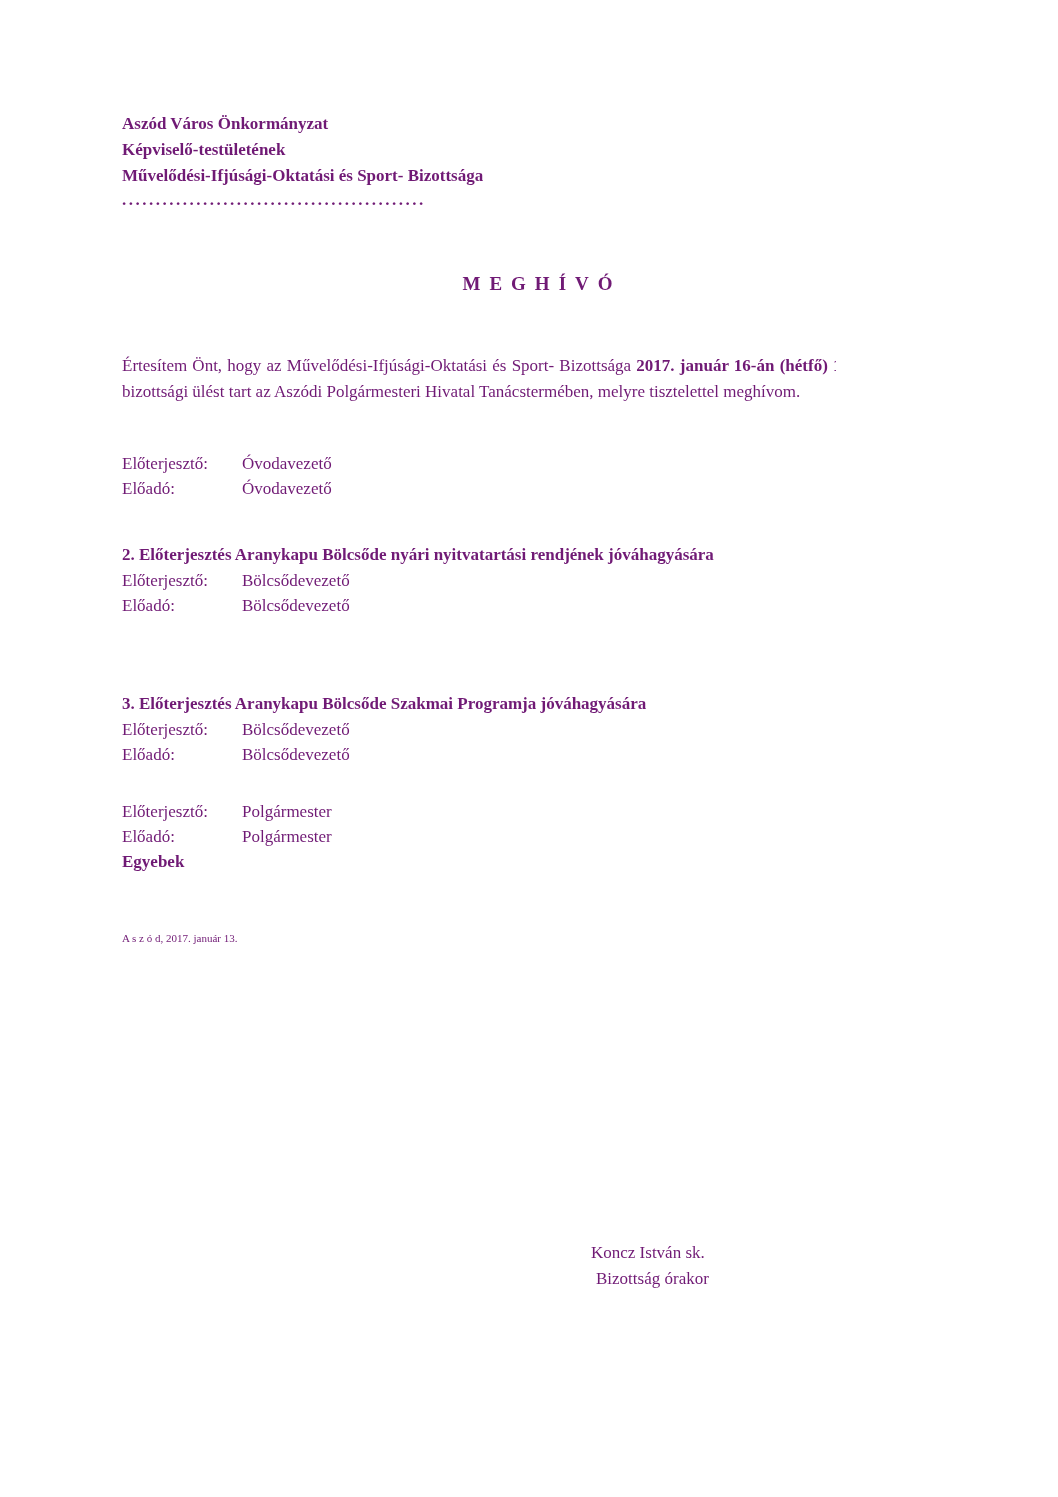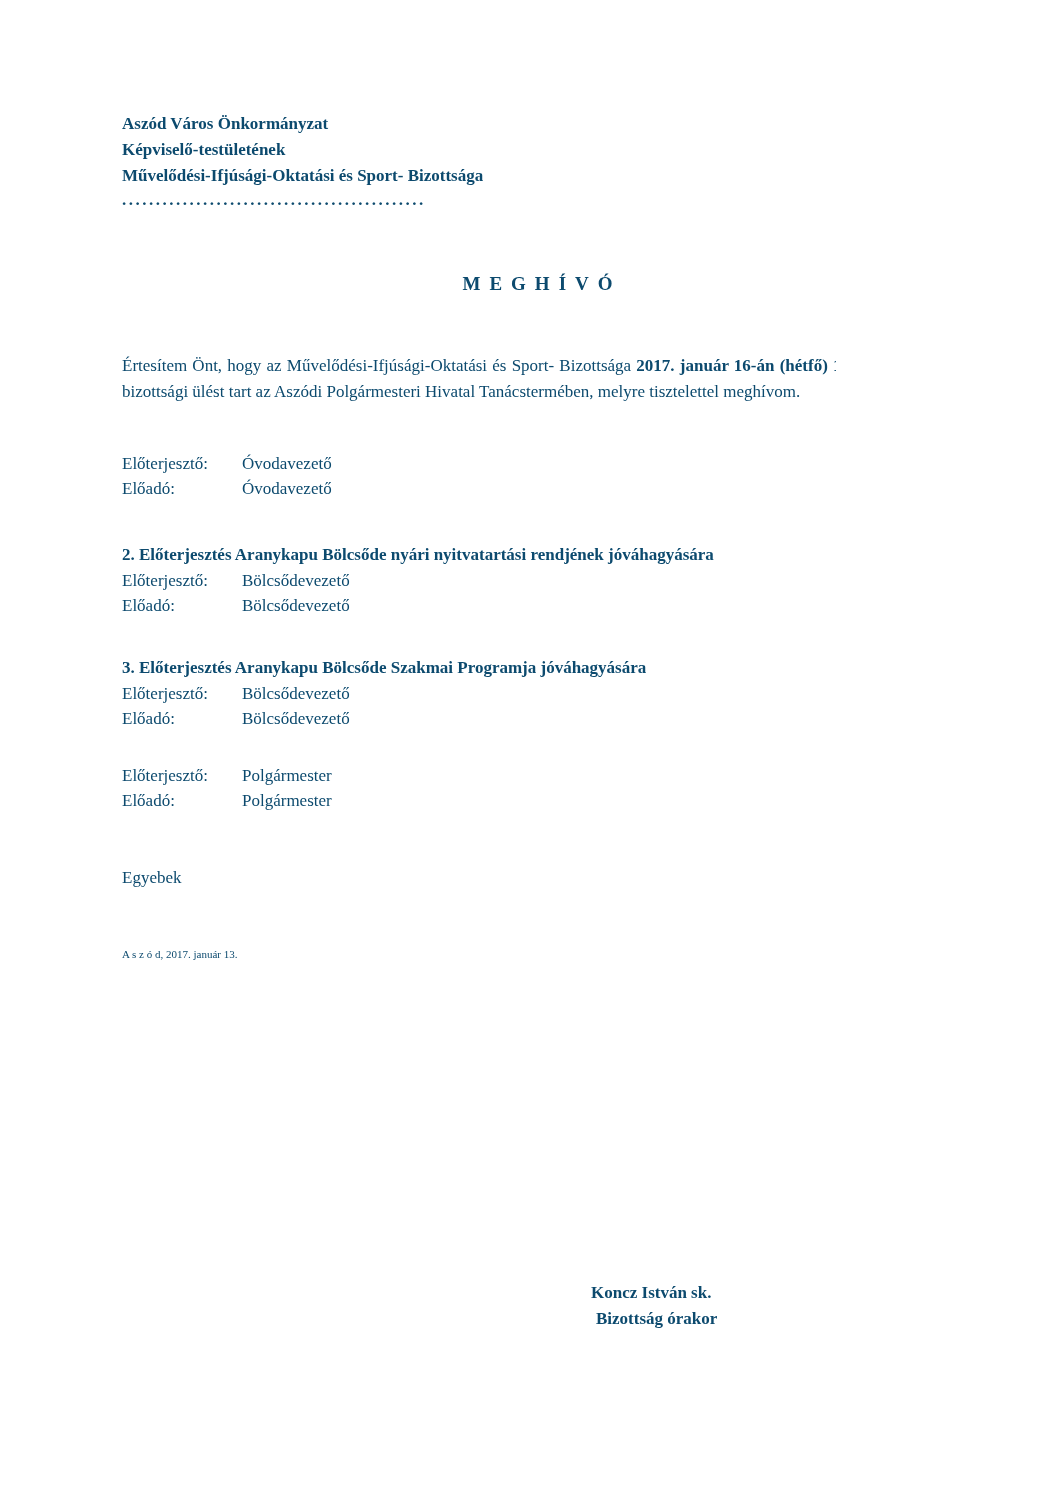--- a/index.html
+++ b/index.html
@@ -7,21 +7,21 @@
     margin: 0;
     padding: 0;
     background: #ffffff;
   }
   .page {
     position: relative;
     width: 836px;
     height: 1497px;
     background: #ffffff;
     font-family: "Liberation Serif", "DejaVu Serif", serif;
-    color: #0c4a6e;
+    color: #701a75;
     overflow: hidden;
   }
   .content {
     position: absolute;
     left: 122px;
     top: 0;
     width: 840px;
   }
   .header {
     margin-top: 111px;
@@ -54,52 +54,51 @@
   }
   .agenda-heading {
     margin-top: 50px;
     font-weight: bold;
     font-size: 17.5px;
     line-height: 28px;
     text-decoration: underline;
     display: inline-block;
   }
   .agenda-item { margin-top: 40px; }
-  .agenda-item.gap-lg { margin-top: 36px; }
+  .agenda-item.gap-lg { margin-top: 72px; }
   .agenda-item.gap-md { margin-top: 32px; }
   .item-title {
     font-weight: bold;
     font-size: 17px;
     line-height: 27px;
     width: 840px;
   }
   .item-title.justified { text-align: justify; }
   .kv-row {
     display: flex;
     font-size: 17px;
     line-height: 25px;
   }
   .kv-label { width: 120px; flex: 0 0 120px; }
   .kv-value { }
   .other-heading {
-    margin-top: 52px;
-    font-weight: normal;
+    font-weight: bold;
     font-size: 17px;
     line-height: 26px;
   }
   .date-line {
     margin-top: 50px;
     font-size: 11px;
     line-height: 26px;
   }
   .signature {
     position: absolute;
     left: 591px;
-    top: 1280px;
-    font-weight: bold;
+    top: 1240px;
+    font-weight: normal;
     font-size: 17px;
     line-height: 26px;
   }
   .signature .sig-title { padding-left: 5px; }
   .scan-artifact {
     position: absolute;
     width: 0;
     border-left: 2px dotted #8f8f8f;
     opacity: 0.55;
   }

